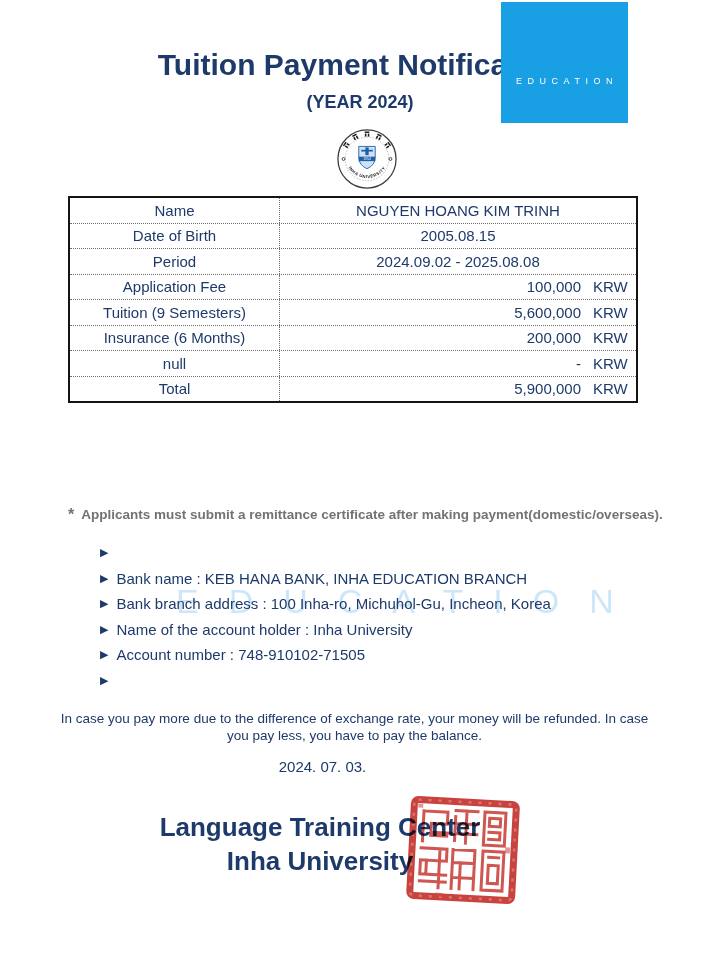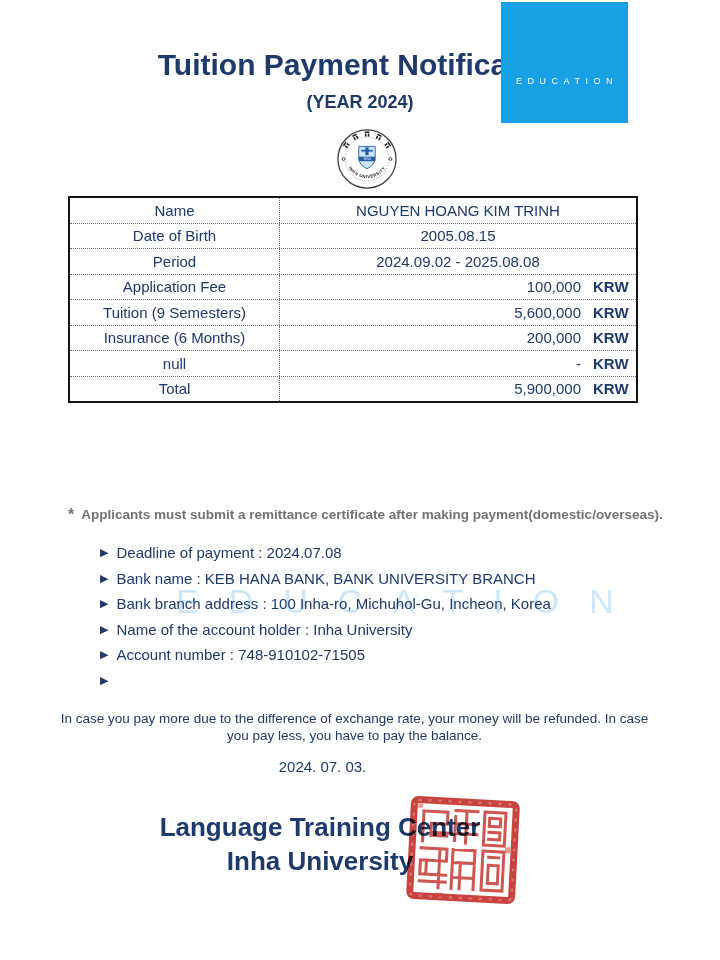--- a/index.html
+++ b/index.html
@@ -28,21 +28,21 @@
   .fee-table{position:absolute;left:68px;top:196px;width:570px;height:207px;z-index:1;
              border:2px solid #141414;display:flex;flex-direction:column;box-sizing:border-box;}
   .trow{flex:1;display:flex;border-top:1px dotted #6f6f6f;min-height:0;}
   .trow:first-child{border-top:none;}
   .tlabel{width:209px;display:flex;align-items:center;justify-content:center;
           border-right:1px dotted #6f6f6f;font-size:15px;color:#1e3a6b;}
   .tvalue{flex:1;display:flex;align-items:center;font-size:15px;color:#1e3a6b;}
   .tvalue.center{justify-content:center;}
   .tvalue.amount{justify-content:flex-end;padding-right:9px;gap:12px;}
   .tvalue.amount .amt{text-align:right;}
-  .tvalue.amount .unit{width:34px;text-align:left;font-weight:bold;}
+  .tvalue.amount .unit{width:34px;text-align:left;}
 
   
   .notice{position:absolute;left:68px;top:505px;width:600px;z-index:1;
           color:#737373;font-weight:bold;font-size:13.5px;}
   .notice .star{font-size:16px;margin-right:7px;position:relative;top:1px;}
 
   
   .details{position:absolute;left:100px;top:540px;z-index:1;}
   .detail-item{display:flex;align-items:center;height:25.5px;color:#1e3a6b;font-size:15px;}
   .tri{font-size:11px;margin-right:8px;color:#1e3a6b;position:relative;top:0px;}
@@ -195,25 +195,24 @@
     </div>
   </div>
 
   <div class="notice">
     <span class="star">*</span><span>Applicants must submit a remittance certificate after making payment(domestic/overseas).</span>
   </div>
 
   <div class="details">
     <div class="detail-item">
       <span class="tri">▶</span>
-      <span>Deadline of payment : 2024.07.08</span>
-    </div>
-    <div class="detail-item">
-      <span class="tri">▶</span>
-      <span>Bank name : KEB HANA BANK, BANK UNIVERSITY BRANCH</span>
+    </div>
+    <div class="detail-item">
+      <span class="tri">▶</span>
+      <span>Bank name : KEB HANA BANK, INHA EDUCATION BRANCH</span>
     </div>
     <div class="detail-item">
       <span class="tri">▶</span>
       <span>Bank branch address : 100 Inha-ro, Michuhol-Gu, Incheon, Korea</span>
     </div>
     <div class="detail-item">
       <span class="tri">▶</span>
       <span>Name of the account holder : Inha University</span>
     </div>
     <div class="detail-item">

